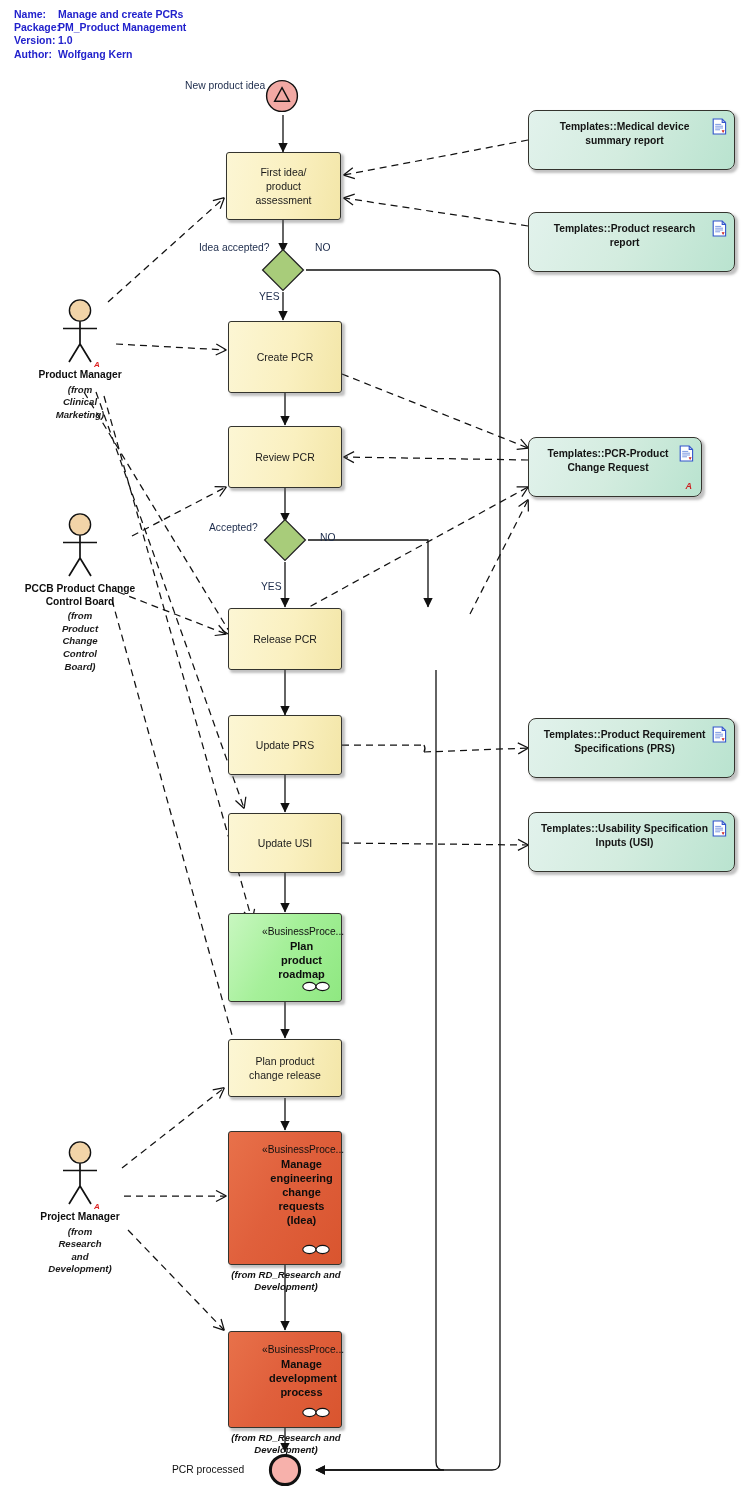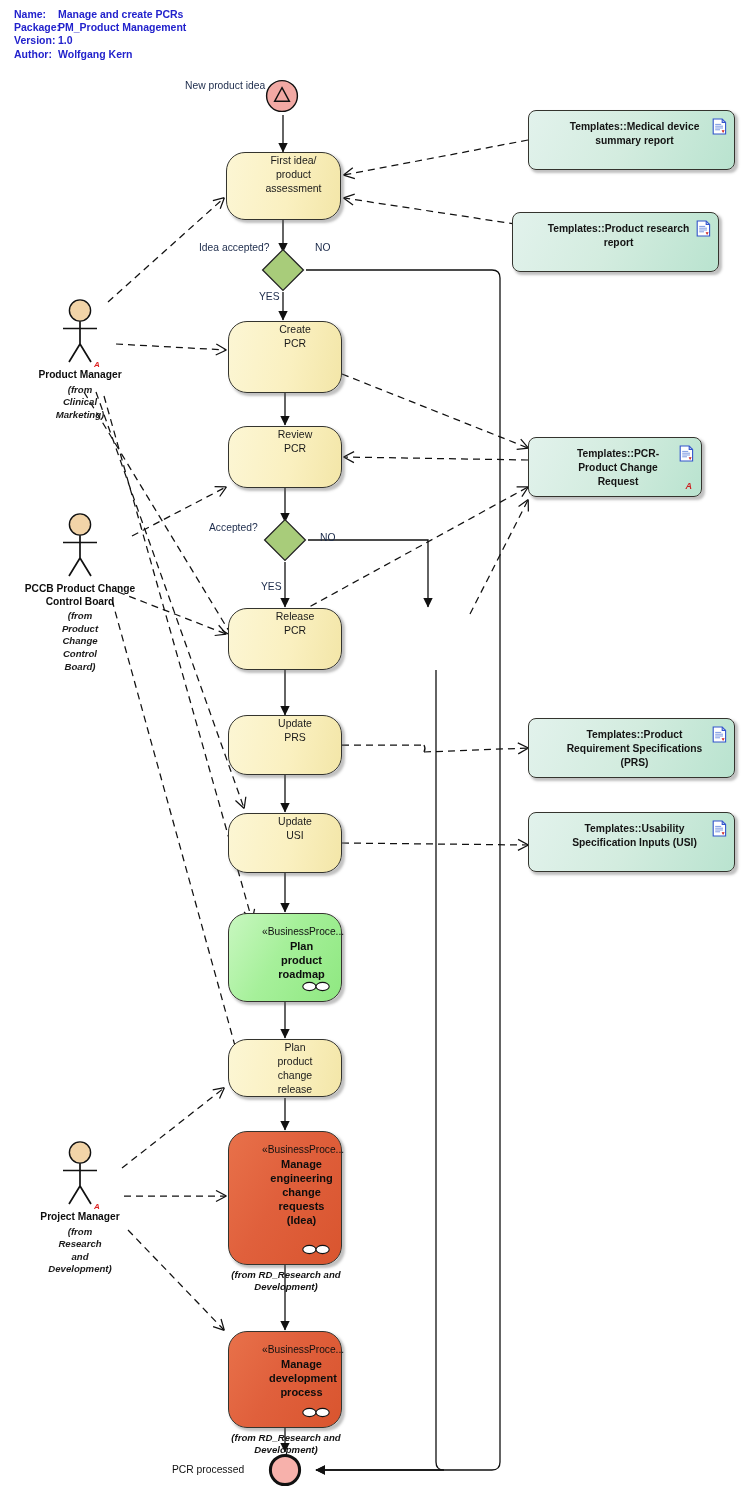--- a/index.html
+++ b/index.html
@@ -45,33 +45,32 @@
     width: 44px;
     color: #2222cc;
   }
   .hdr-val { color: #2222cc; }
 
   
   .node {
     position: absolute;
     box-sizing: border-box;
     border: 1.3px solid #34342e;
-    border-radius: 19px;
+    border-radius: 3px;
     display: flex;
-    align-items: flex-start;
+    align-items: center;
     justify-content: center;
     text-align: center;
     box-shadow: 2.5px 2.5px 2.5px rgba(90,90,90,0.38);
   }
   .node .lbl {
     font-size: 10.5px;
     line-height: 14px;
     color: #1a1a1a;
     padding: 0 20px;
-    margin-left: 20px;
   }
   .act {
     background: linear-gradient(100deg, #fcf6d4 0%, #faf0c0 55%, #f3e6a8 100%);
   }
   .doc {
     background: linear-gradient(115deg, #e2f2ec 0%, #d3ecdf 48%, #b9e3cf 100%);
     border-radius: 8px;
     align-items: flex-start;
     justify-content: center;
   }
@@ -338,21 +337,21 @@
         <path d="M3.2,6.4 H9.2"></path>
           <path d="M3.2,8.2 H11"></path>
           <path d="M3.2,10 H11"></path>
           <path d="M3.2,11.8 H8"></path>
       </g>
       <path d="M9.6,12.3 L12.6,12.3 L11.1,15 z" fill="#cc2222"></path>
     </svg>
     <span class="doc-mark"></span>
   </div>
 
-  <div class="node doc" style="left:512px; top:212px; width:207px; height:60px;">
+  <div class="node doc" style="left:528px; top:212px; width:207px; height:60px;">
     <span class="lbl">Templates::Product research report</span>
     <svg class="doc-icon" viewBox="0 0 15 17">
       <path d="M1.2,1 L10.2,1 L13.6,4.4 L13.6,16 L1.2,16 z" fill="#fff" stroke="#3355cc" stroke-width="1.1"></path>
       <path d="M10.2,1 L10.2,4.4 L13.6,4.4" fill="none" stroke="#3355cc" stroke-width="1.1"></path>
       <g stroke="#6688dd" stroke-width="0.85">
         <path d="M3.2,6.4 H9.2"></path>
           <path d="M3.2,8.2 H11"></path>
           <path d="M3.2,10 H11"></path>
           <path d="M3.2,11.8 H8"></path>
       </g>

